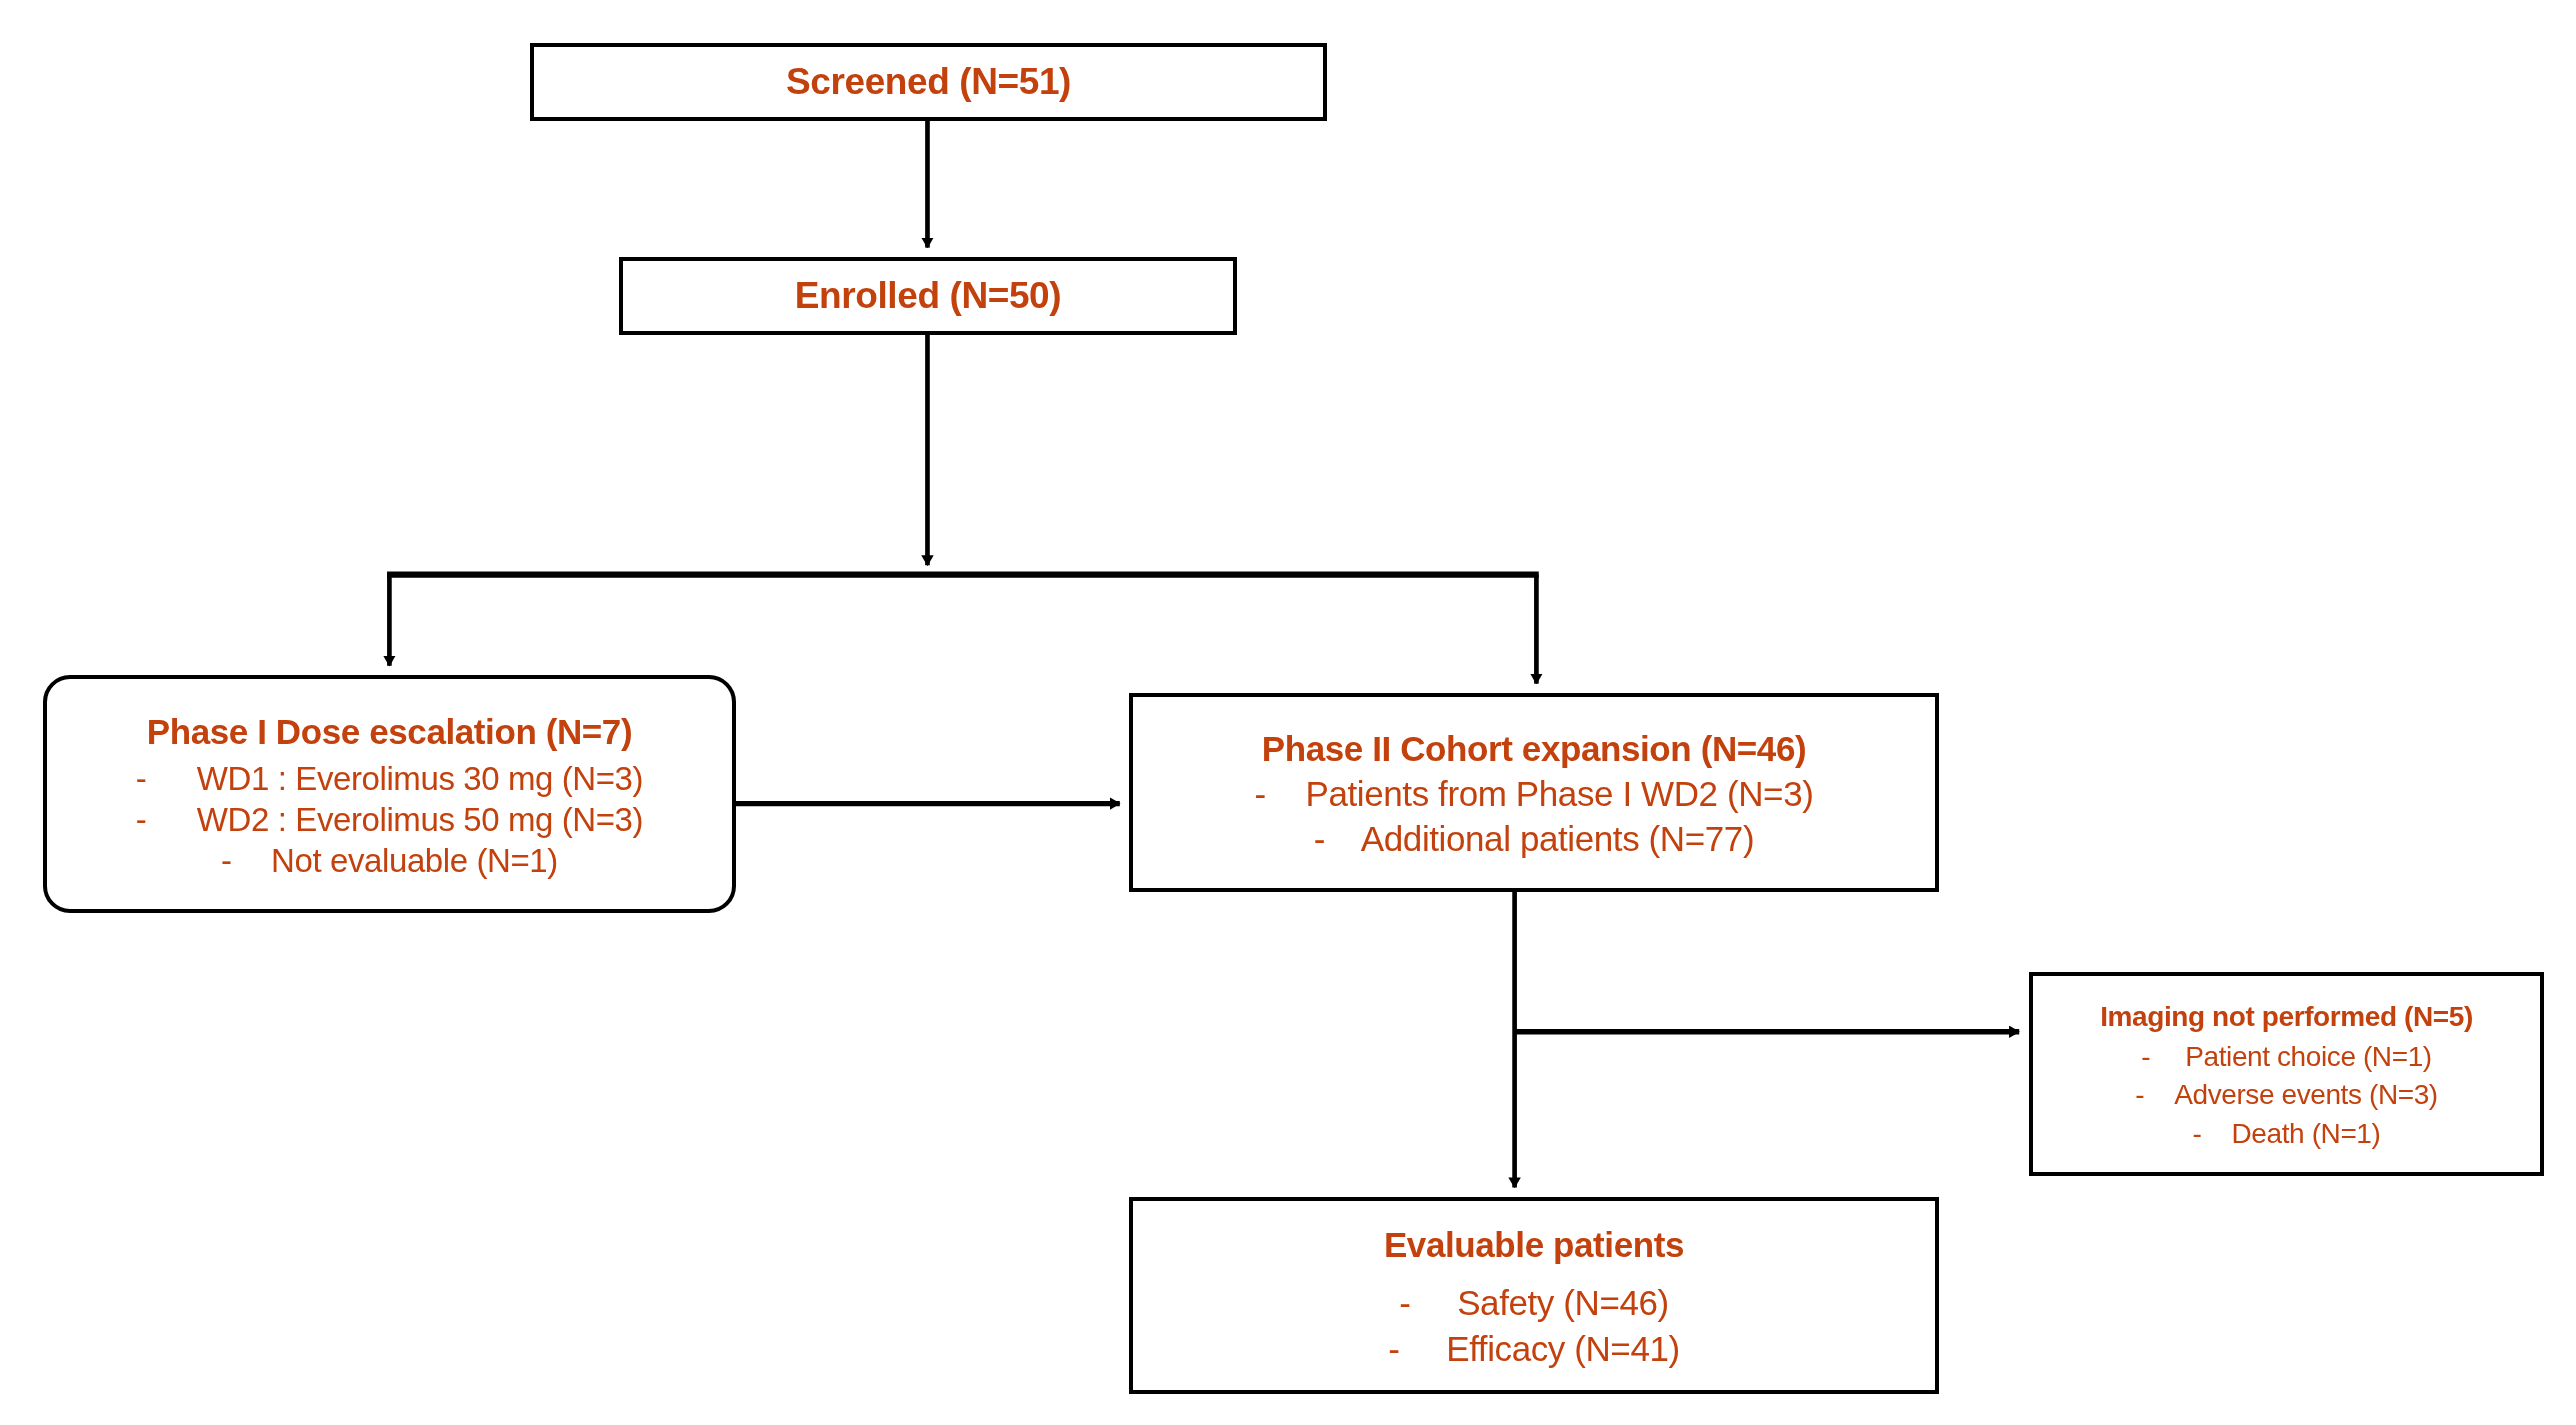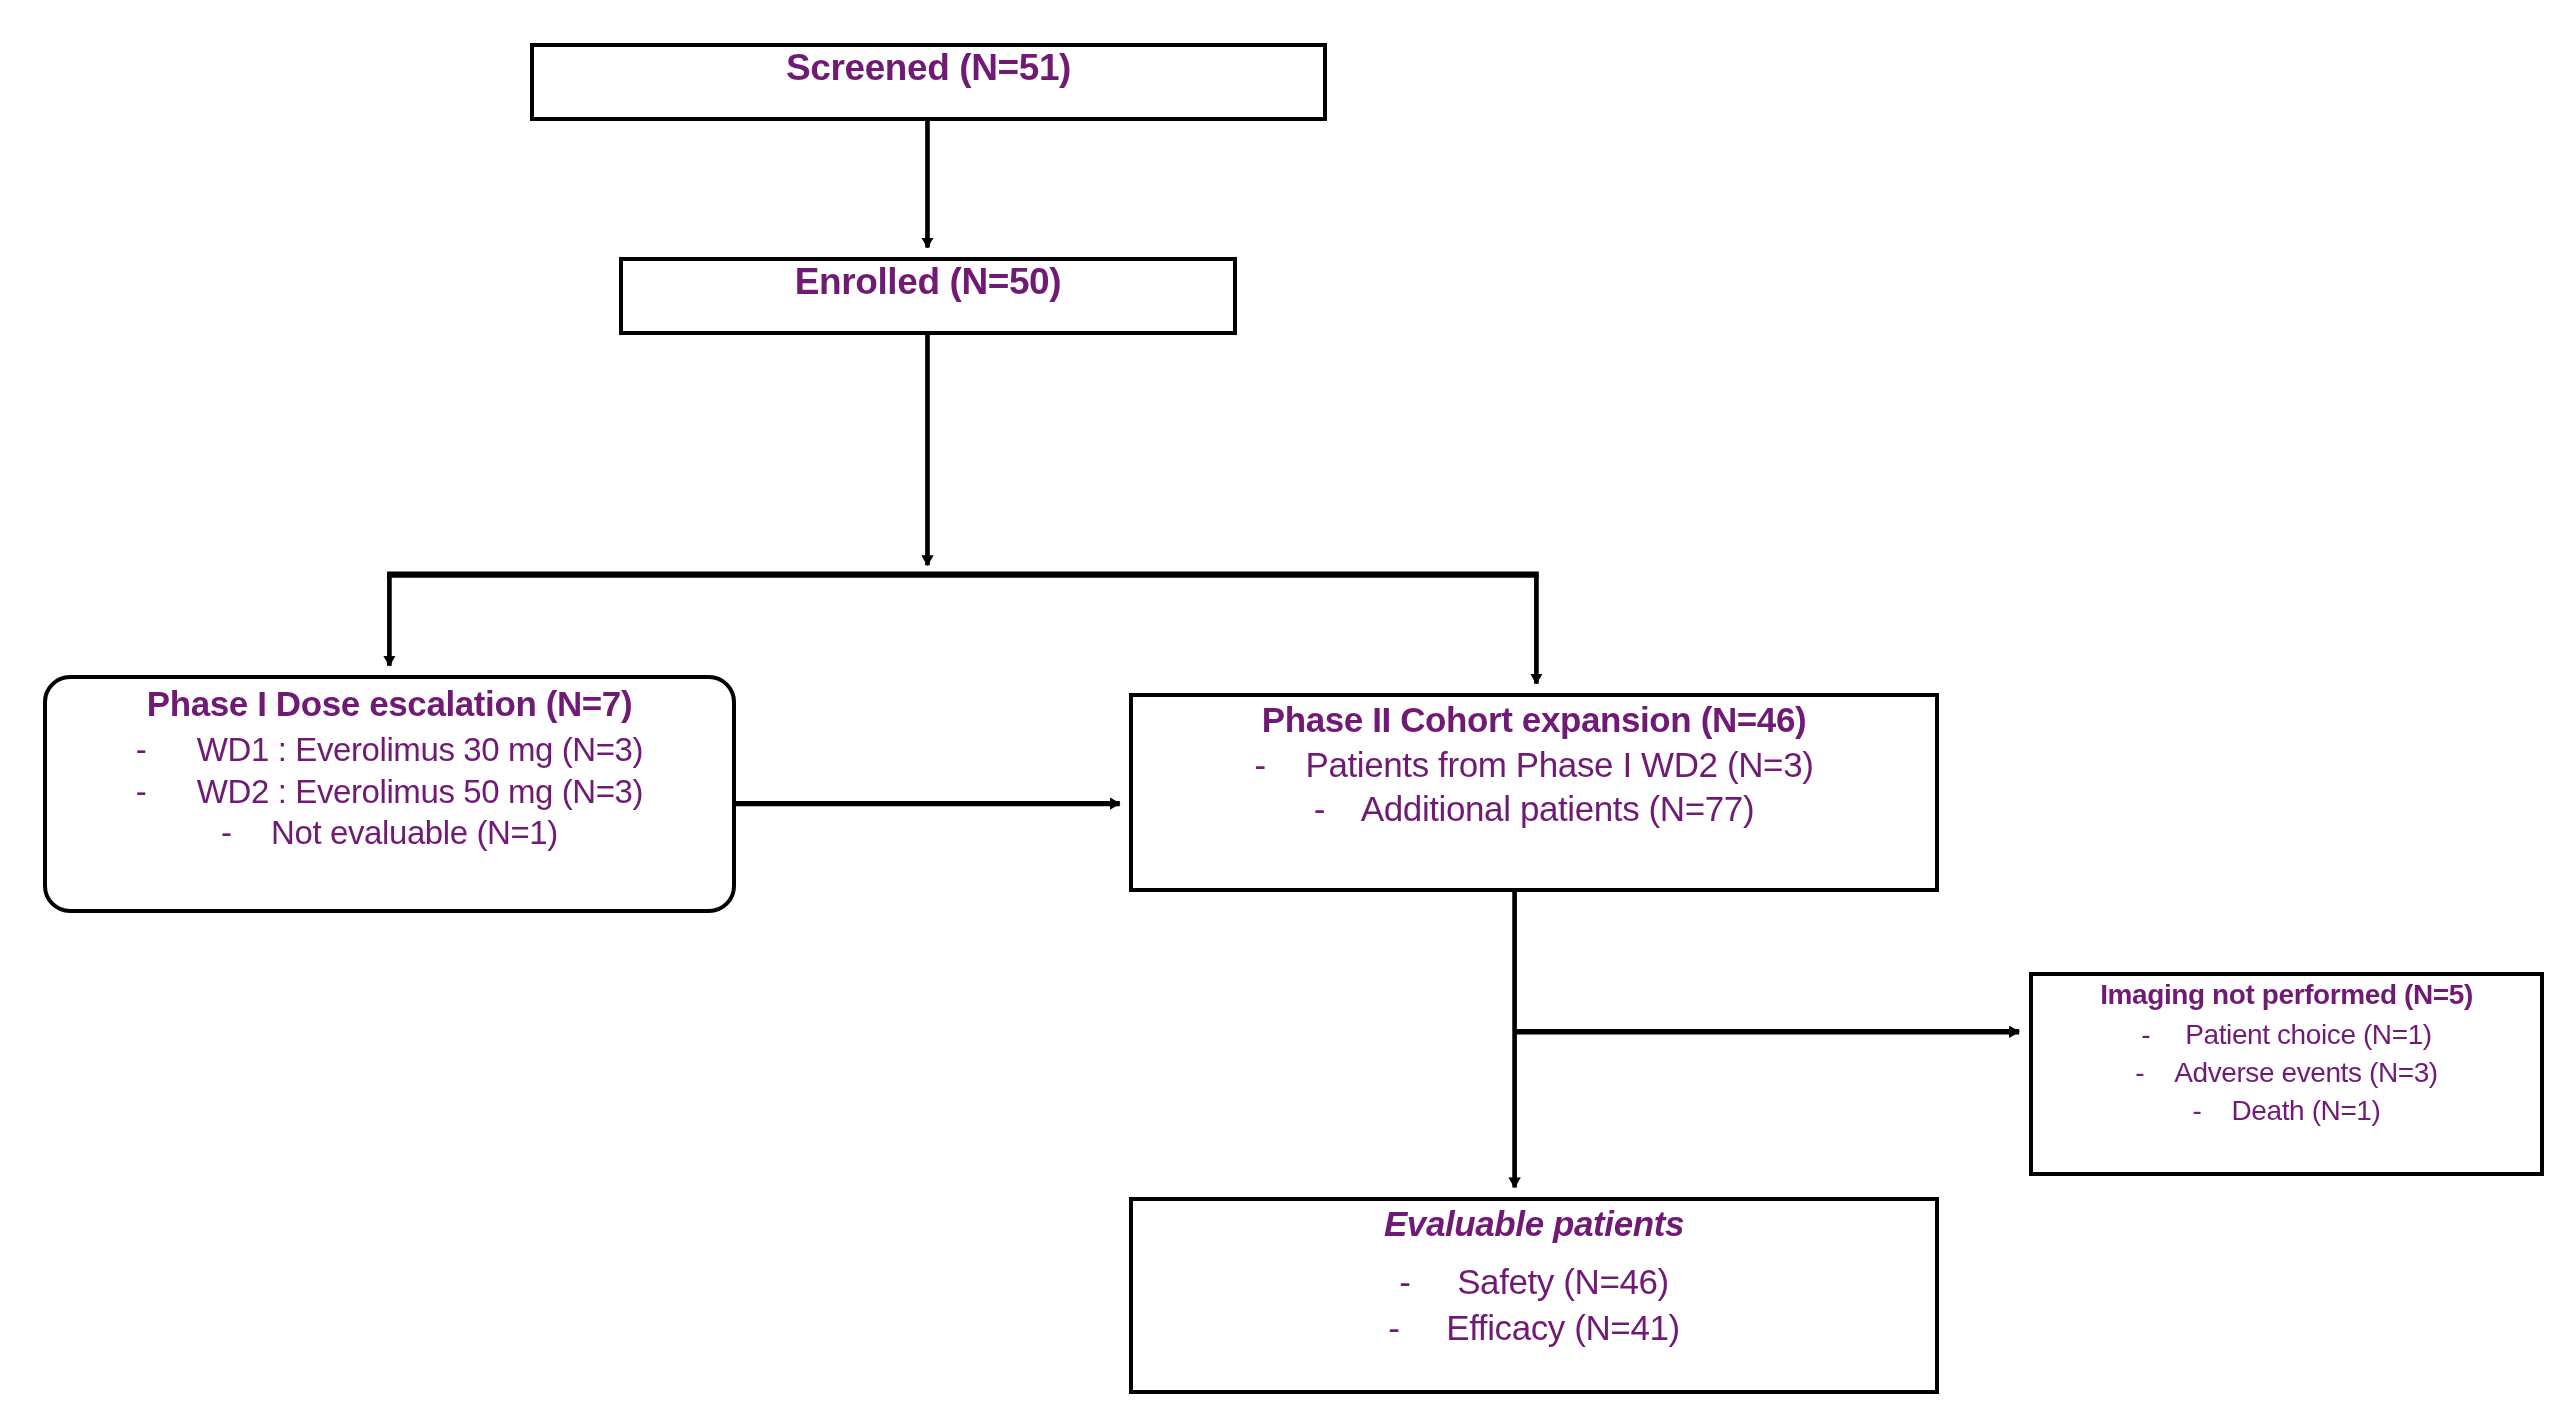--- a/index.html
+++ b/index.html
@@ -16,23 +16,23 @@
     overflow: hidden;
   }
   .node {
     position: absolute;
     box-sizing: border-box;
     border: 4.7px solid #000000;
     background: #ffffff;
     display: flex;
     flex-direction: column;
     align-items: center;
-    justify-content: flex-start;
+    justify-content: center;
     text-align: center;
-    color: #701a75;
+    color: #c2410c;
   }
   .node-title {
     font-weight: bold;
     white-space: nowrap;
     letter-spacing: -0.4px;
   }
   .node-line {
     display: flex;
     flex-direction: row;
     align-items: baseline;
@@ -69,21 +69,21 @@
   #node-phase2 .b2 .bullet { width: 47px; }
 
   #node-imaging   { left: 2029px; top: 952px; width: 515px;  height: 204px; padding-top: 3.1px; margin-top: 20px; }
   #node-imaging .node-title { font-size: 28px; margin-bottom: 1.6px; }
   #node-imaging .node-line  { font-size: 28px; margin-top: 6.2px; }
   #node-imaging .b1 .bullet { width: 44px; }
   #node-imaging .b2 .bullet { width: 39px; }
   #node-imaging .b3 .bullet { width: 39px; }
 
   #node-evaluable { left: 1129px; top: 1197px; width: 810px; height: 197px; padding-top: 3.1px; }
-  #node-evaluable .node-title { font-size: 35px; margin-bottom: 12px; font-style: italic; }
+  #node-evaluable .node-title { font-size: 35px; margin-bottom: 12px; }
   #node-evaluable .node-line  { font-size: 35px; margin-top: 6.2px; }
   #node-evaluable .b1 .bullet { width: 58px; }
   #node-evaluable .b2 .bullet { width: 58px; }
 
   
   #connectors {
     position: absolute;
     left: 0;
     top: 0;
     width: 2576px;

